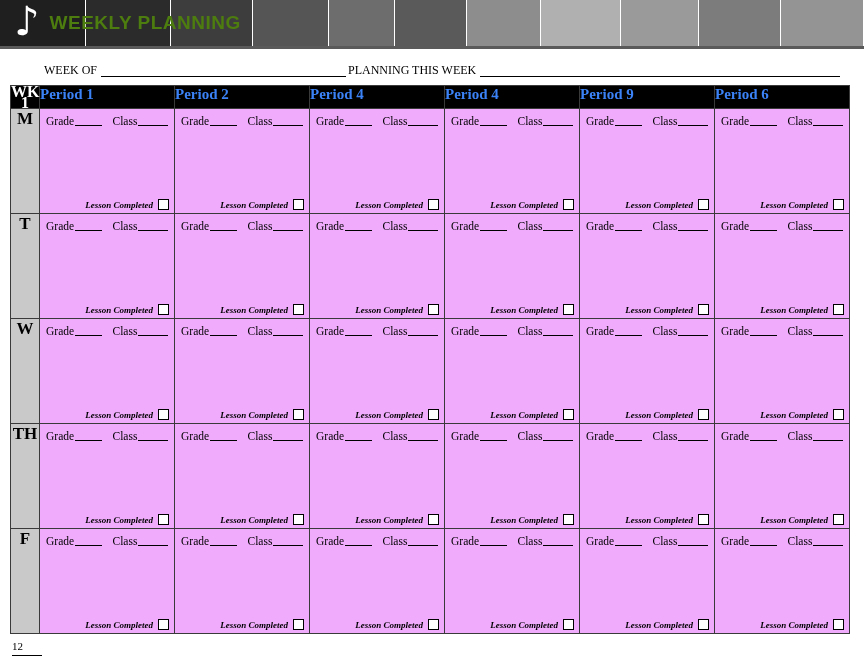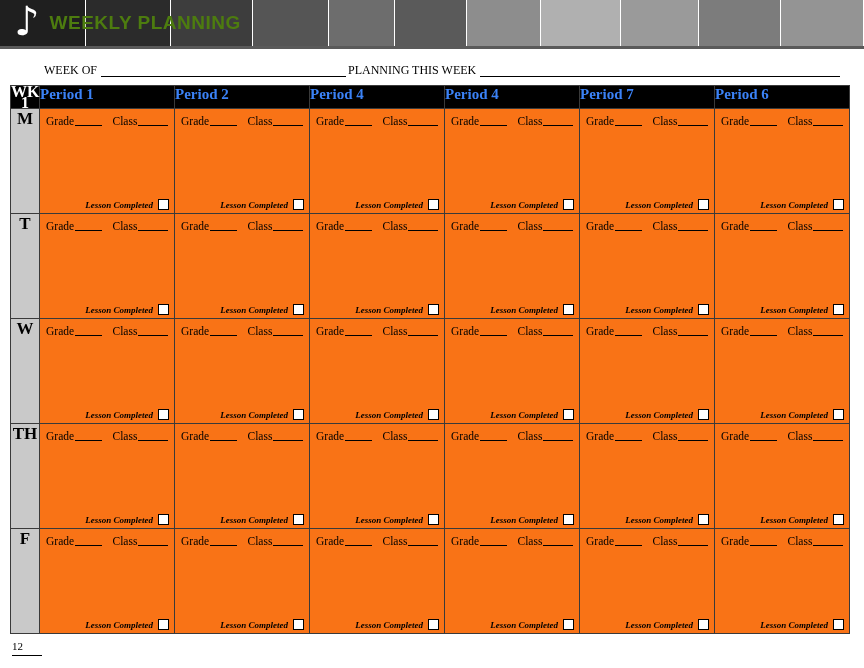--- a/index.html
+++ b/index.html
@@ -127,21 +127,21 @@
     text-align: center;
     vertical-align: middle;
     font-size: 17px;
     font-weight: bold;
   }
 
   
   .period-cell {
     height: 104px;
     position: relative;
-    background: #f97316;
+    background: #f0abfc;
   }
   .cell-inner {
     position: relative;
     height: 100%;
     padding: 5px 6px 0 6px;
     box-sizing: border-box;
   }
   .grade-class-row {
     display: flex;
     align-items: flex-end;
@@ -226,21 +226,21 @@
   <tbody>
       <tr>
     <th class="hdr-wk">
       <div>WK</div>
       <div>1</div>
     </th>
     <th class="hdr-period">Period 1</th>
     <th class="hdr-period">Period 2</th>
     <th class="hdr-period">Period 4</th>
     <th class="hdr-period">Period 4</th>
-    <th class="hdr-period">Period 7</th>
+    <th class="hdr-period">Period 9</th>
     <th class="hdr-period">Period 6</th>
   </tr>
 
   <tr>
     <td class="day-cell">M</td>
     <td class="period-cell">
       <div class="cell-inner">
         <div class="grade-class-row">
           <span class="gc-label">Grade</span>
               <span class="gc-line grade"></span>

